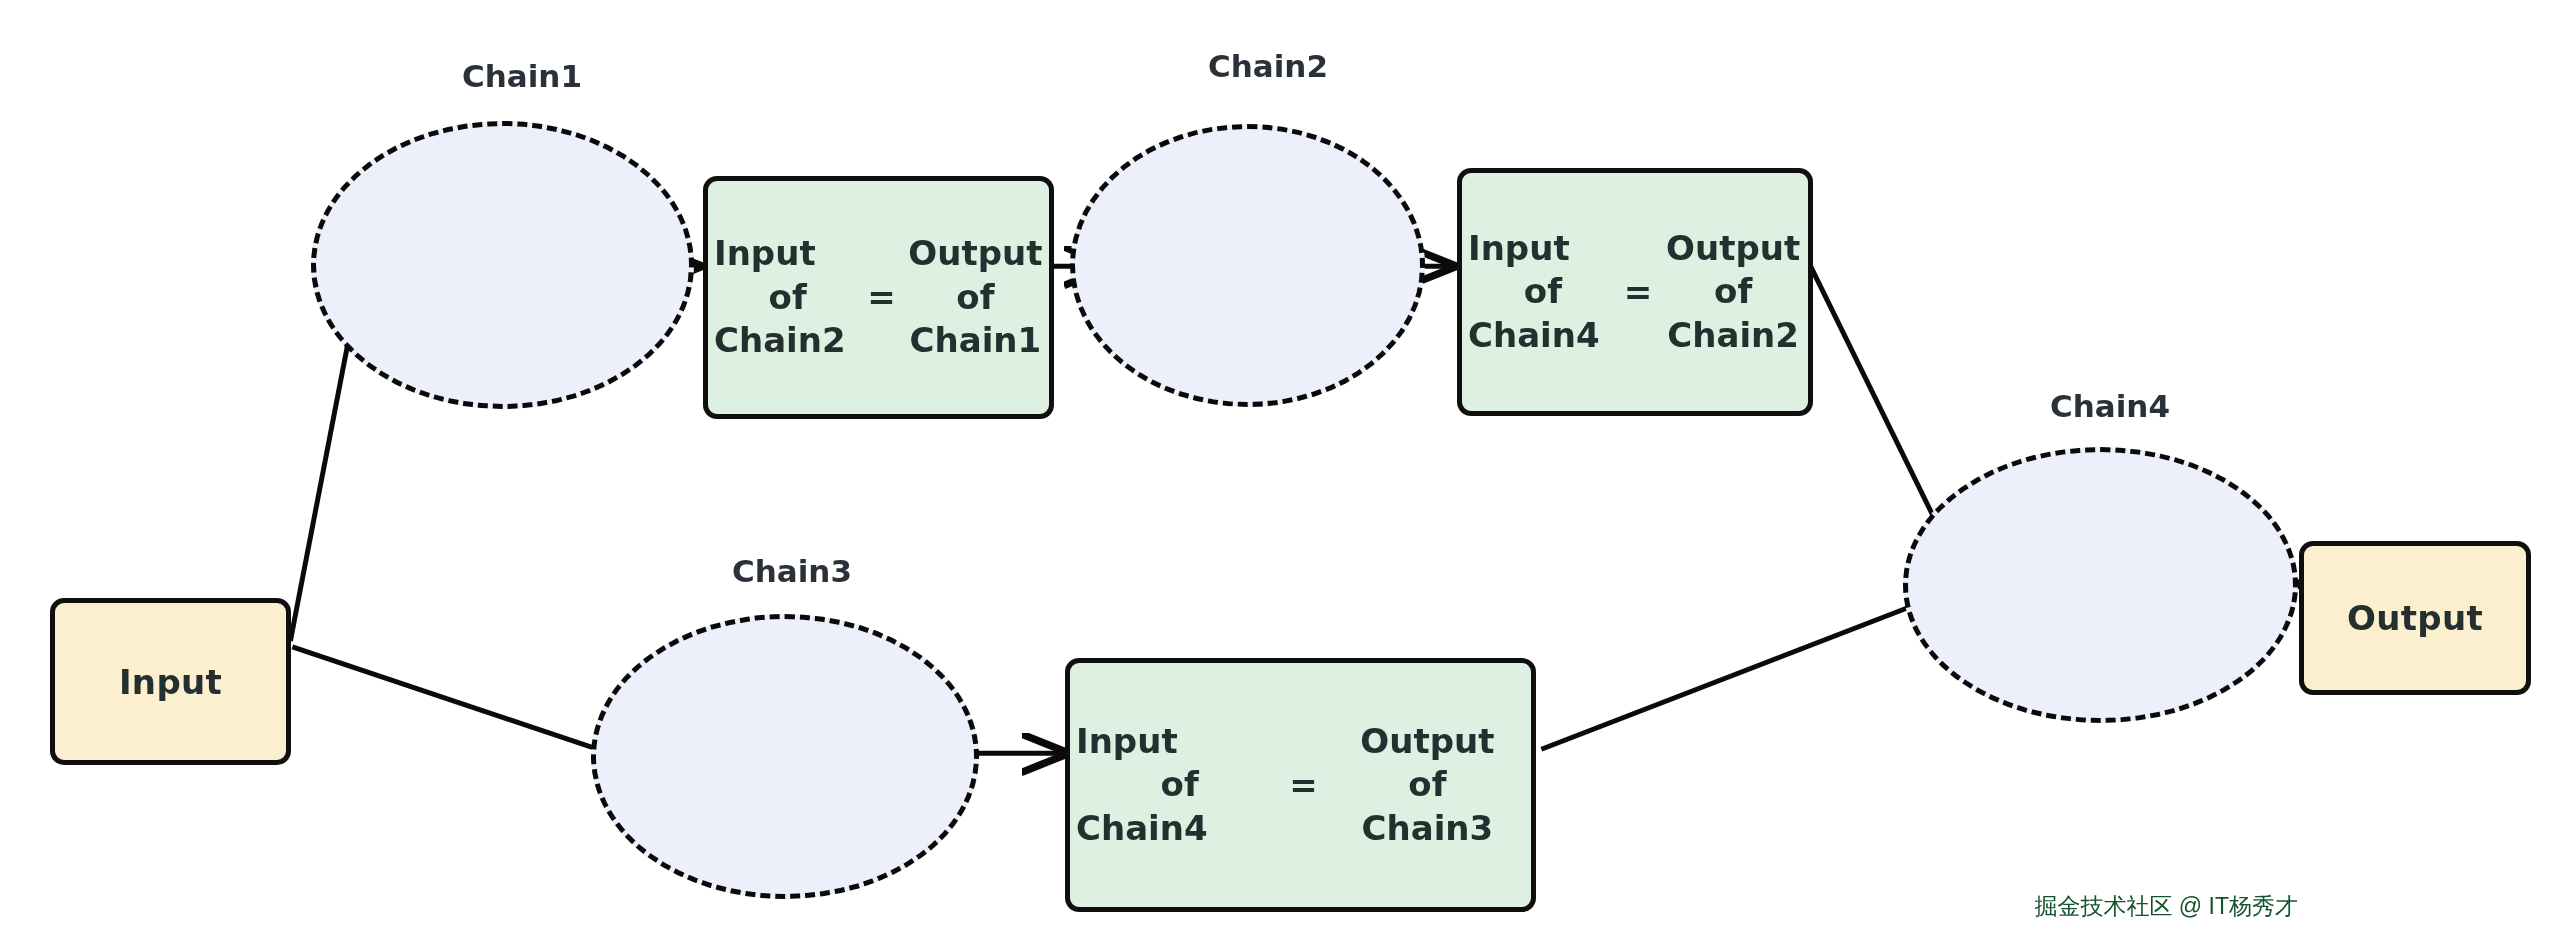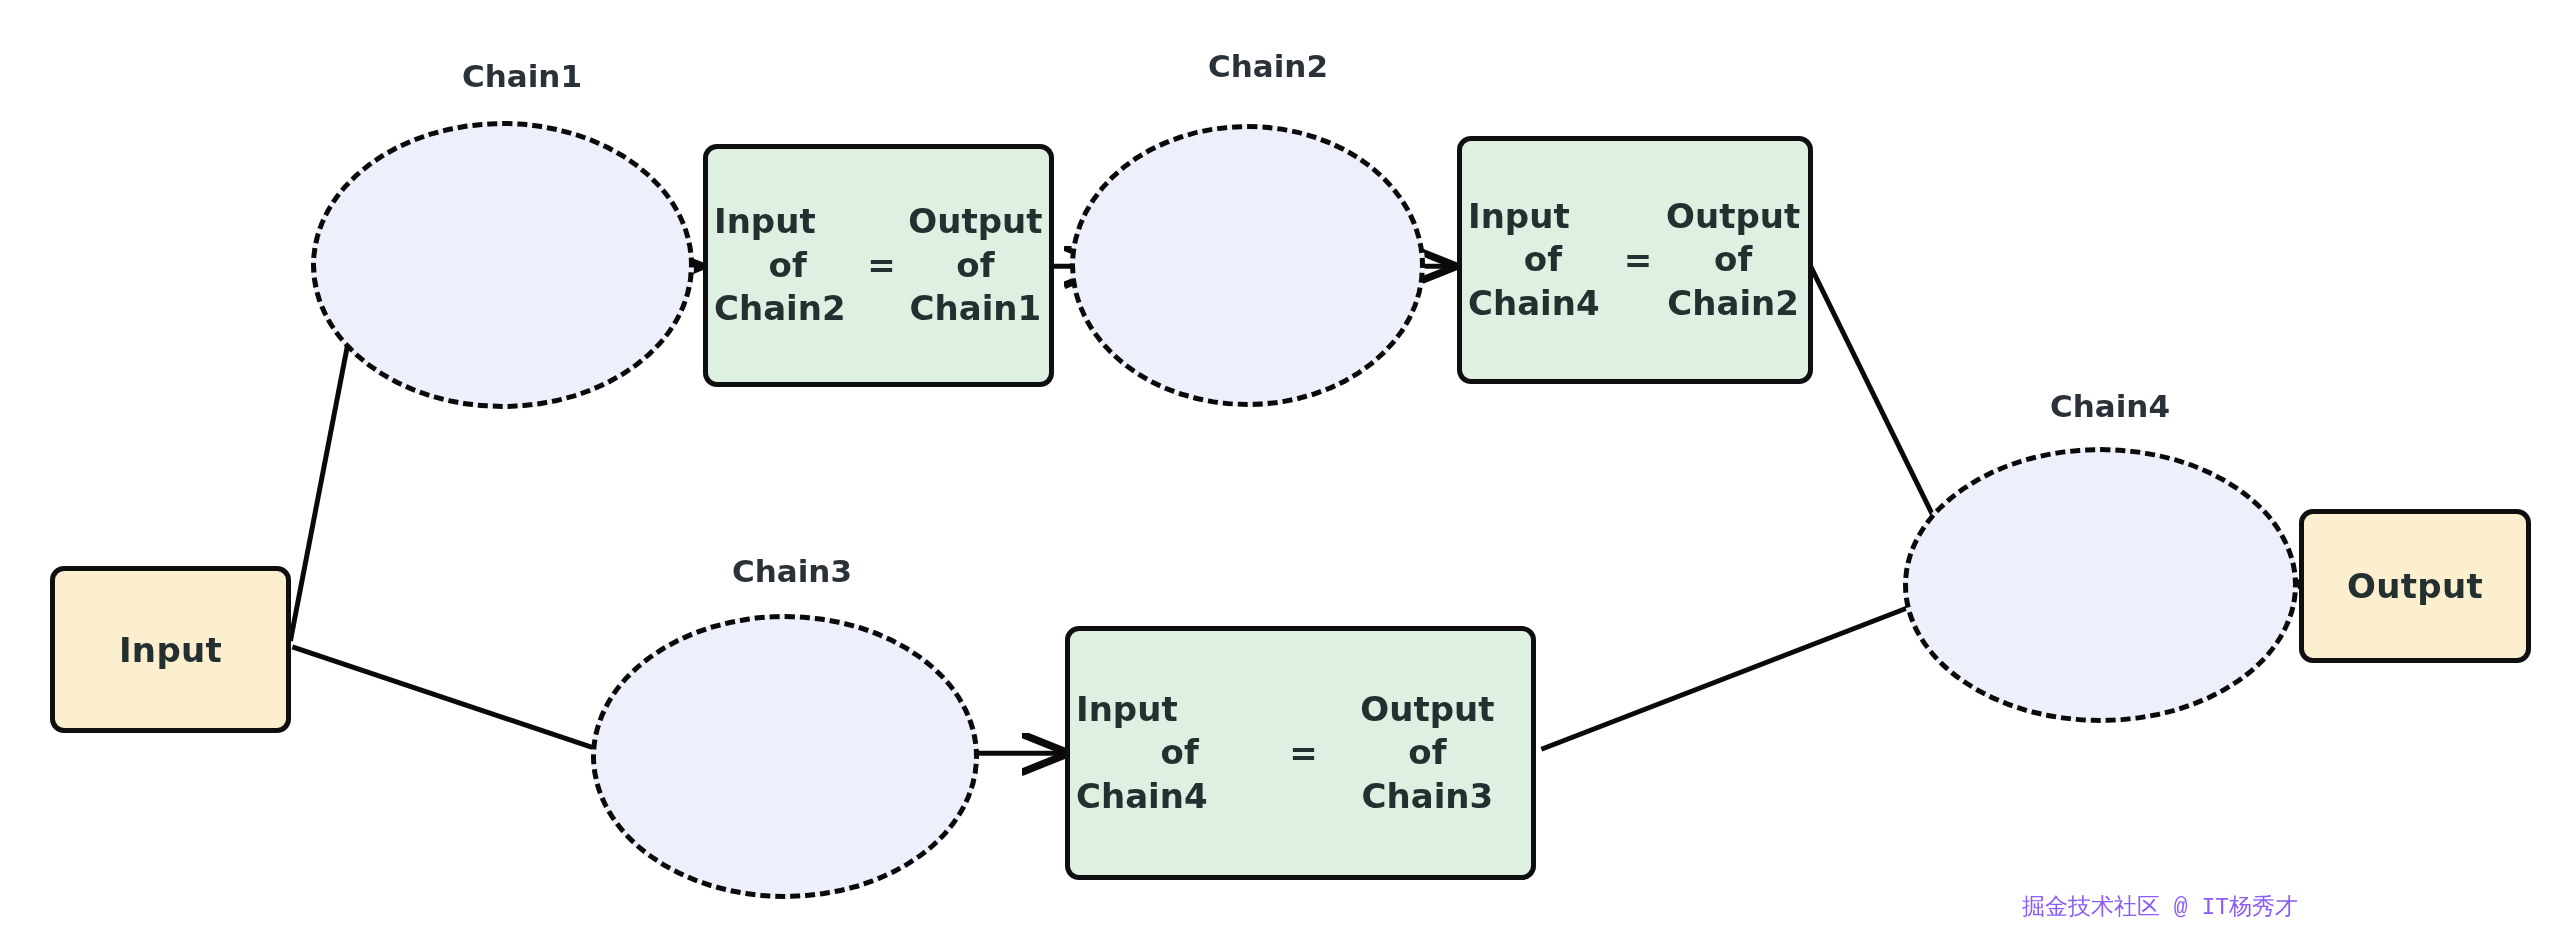--- a/index.html
+++ b/index.html
@@ -20,20 +20,21 @@
     top: 0;
     width: 2324px;
     height: 940px;
   }
   .node {
     position: absolute;
     box-sizing: border-box;
     display: flex;
     align-items: center;
     justify-content: center;
+    margin-top: 32px;
   }
   
   .term-box {
     background: #fcefd0;
     border: 5px solid #0f0f0f;
     border-radius: 14px;
   }
   .term-label {
     font-size: 34px;
     font-weight: bold;
@@ -94,23 +95,23 @@
     font-weight: bold;
     color: #2b3139;
     white-space: nowrap;
   }
   
   .watermark {
     position: absolute;
     right: 26px;
     bottom: 18px;
     font-size: 23px;
-    color: #8b5cf6;
+    color: #14532d;
     white-space: nowrap;
-    font-family: Liberation Mono, monospace;
+    font-family: Liberation Sans, sans-serif;
     text-align: right;
   }
   svg.edges {
     position: absolute;
     left: 0; top: 0;
     width: 2576px;
     height: 940px;
     pointer-events: none;
   }
 </style>

